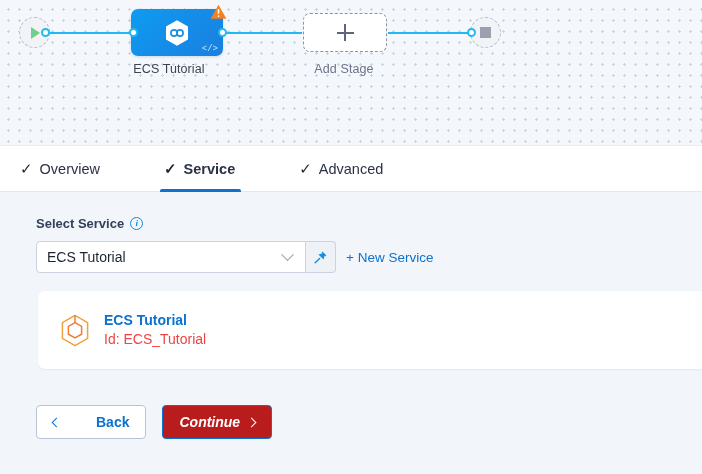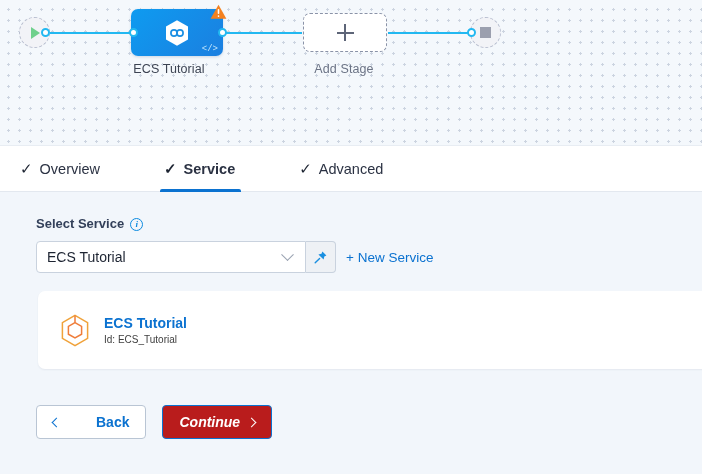--- a/index.html
+++ b/index.html
@@ -121,21 +121,21 @@
   .tab .tick { font-size: 15px; line-height: 1; color: #1d2432; }
   .tab svg { display: block; }
 
   
   .body {
     height: 282px; background: #f2f6fb; padding: 24px 0 0 36px;
     position: relative;
   }
   .field-label {
     font-size: 13px; font-weight: bold; color: #33405a;
-    display: flex; align-items: flex-end; gap: 6px; margin-bottom: 10px;
+    display: flex; align-items: center; gap: 6px; margin-bottom: 10px;
   }
   .info-icon {
     width: 13px; height: 13px; border-radius: 50%;
     border: 1.3px solid #0b8ae0; color: #0b8ae0;
     font-size: 9px; font-weight: bold; font-style: italic;
     display: flex; align-items: center; justify-content: center;
     line-height: 1; font-family: "Liberation Serif", serif;
   }
   .select-row { display: flex; align-items: center; gap: 0; }
   .select-box {
@@ -164,21 +164,21 @@
     margin-top: 18px; margin-left: 2px;
     width: 700px; height: 78px;
     background: #ffffff; border-radius: 7px;
     display: flex; align-items: center; padding-left: 22px; gap: 14px;
     box-shadow: 0 1px 2px rgba(40,60,90,.07);
   }
   .svc-card .card-hex { width: 30px; height: 33px; flex: none; }
   .card-title {
     font-size: 14px; font-weight: bold; color: #0b72d0; line-height: 1.35;
   }
-  .card-sub { font-size: 10px; color: #404040; line-height: 1.35; }
+  .card-sub { font-size: 14px; color: #ef4444; line-height: 1.35; }
 
   
   .footer { display: flex; gap: 16px; margin-top: 36px; }
   .btn {
     height: 34px; border-radius: 4px; font-size: 14px; font-weight: bold;
     display: inline-flex; align-items: center; gap: 8px; cursor: pointer;
     font-family: "Liberation Sans", sans-serif; padding: 0 16px;
   }
   .btn-back {
     background: #ffffff; color: #0b72d0; border: 1px solid #b9c5d4; gap: 36px;

